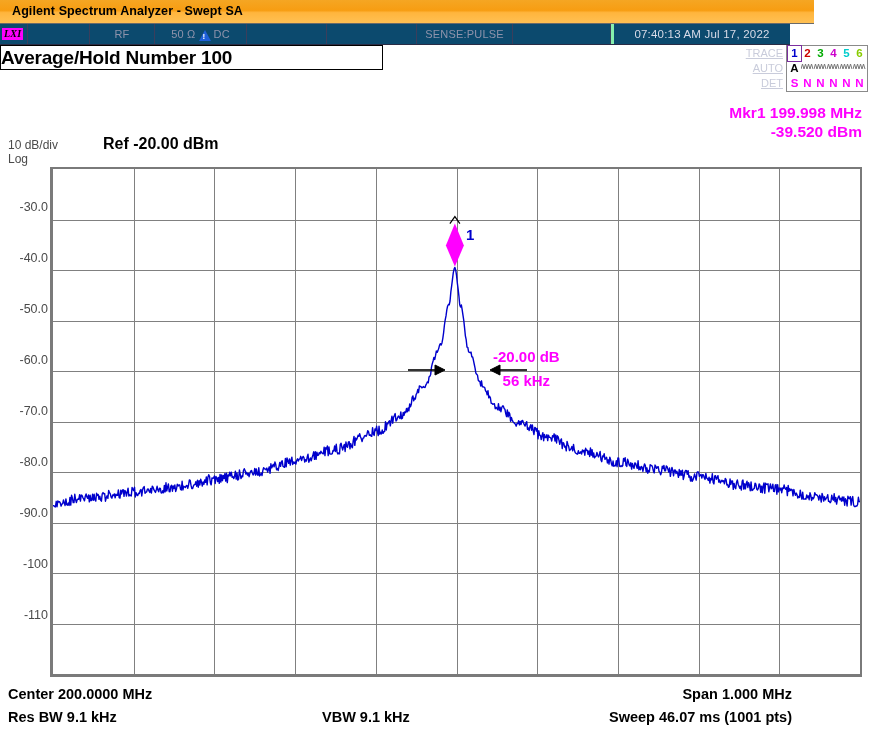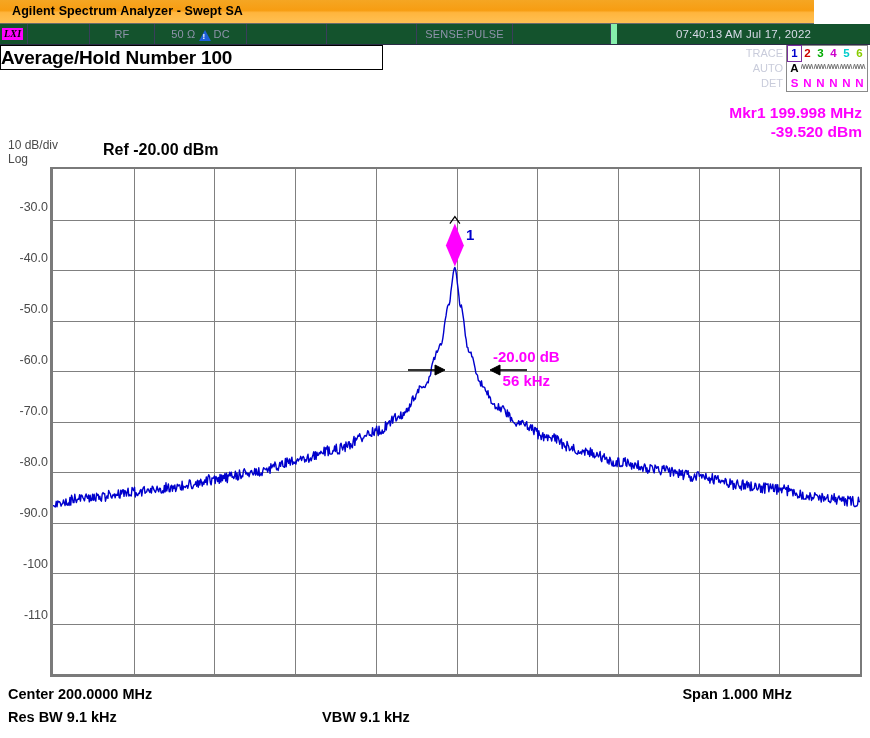--- a/index.html
+++ b/index.html
@@ -21,22 +21,22 @@
     box-sizing: border-box;
   }
   #titlebar .ttext {
     position: absolute; left: 12px; top: 4px;
     font-size: 12.5px; font-weight: bold; color: #000;
     letter-spacing: 0.1px;
   }
 
   
   #statusbar {
-    position: absolute; left: 0; top: 24px; width: 870px; height: 21px;
-    background: #14532d;
+    position: absolute; left: 0; top: 24px; width: 790px; height: 21px;
+    background: #0c4a6e;
     box-sizing: border-box;
     display: flex; align-items: flex-start;
     border-bottom: 1px solid #2a2c45;
   }
   .scell {
     box-sizing: border-box;
     border-right: 1px solid #3b3e5c;
     display: flex; align-items: center; justify-content: center;
     font-size: 11px; color: #8f93ab;
     letter-spacing: 0.2px;
@@ -56,21 +56,21 @@
     border-bottom: 11px solid #1e5fd8;
     position: relative; margin: 0 3px; top: 1px;
   }
   .warn-tri::after{
     content:"!"; position:absolute; left:-2px; top:2px;
     font-size:8px; color:#fff; font-weight:bold;
     font-family:"Liberation Sans", sans-serif;
   }
   #datetime {
     color: #d8dbe8; font-size: 11.5px; padding: 0 12px;
-    border-left: 6px solid #86efac; border-right: none;
+    border-left: 3px solid #86efac; border-right: none;
   }
 
   
   #banner {
     position: absolute; left: 0; top: 45px; width: 383px; height: 25px;
     background: #ffffff;
     border: 1px solid #000;
     box-sizing: border-box;
     display: flex; align-items: center;
   }
@@ -113,21 +113,21 @@
 
   
   #tracetable {
     position: absolute; right: 2px; top: 0px;
     display: flex; font-size: 11px;
   }
   #tt-labels {
     text-align: right; color: #c9ccdb; font-size: 11px;
     font-weight: normal; padding-right: 3px; padding-top: 1px;
   }
-  #tt-labels div { height: 15px; line-height: 15px; }
+  #tt-labels div { height: 15px; line-height: 15px; text-decoration: underline; }
   #tt-grid {
     background: #ffffff; border: 1px solid #8a8a8a;
     padding: 0px 1px;
   }
   #tt-grid .row { display: flex; height: 15px; align-items: center; }
   #tt-grid .cell {
     width: 13px; text-align: center; font-size: 11.5px;
     font-weight: bold; line-height: 15px;
     font-family: "Liberation Sans", sans-serif;
   }
@@ -139,21 +139,21 @@
     text-align: right; color: #ff00ff;
     font-size: 15.5px; font-weight: bold; line-height: 19px;
   }
 
   
   #db-div {
     position: absolute; left: 8px; top: 138px;
     font-size: 12px; color: #4a4a4a; line-height: 14px;
   }
   #ref-label {
-    position: absolute; left: 103px; top: 141px;
+    position: absolute; left: 103px; top: 135px;
     font-size: 16px; font-weight: bold; color: #000;
   }
 
   
   #plot {
     position: absolute; left: 50px; top: 167px;
     width: 812px; height: 510px;
     border-left: 3px solid #7a7a7a;
     border-top: 2px solid #7a7a7a;
     border-right: 2px solid #7a7a7a;
@@ -353,13 +353,14 @@
 <div id="bw-ann">
   <div>-20.00 dB</div>
   <div>56 kHz</div>
 </div>
 
 <div id="footer">
   <div class="f" id="f-center">Center 200.0000 MHz</div>
   <div class="f" id="f-span">Span 1.000 MHz</div>
   <div class="f" id="f-resbw">Res BW 9.1 kHz</div>
   <div class="f" id="f-vbw">VBW 9.1 kHz</div>
+  <div class="f" id="f-sweep">Sweep  46.07 ms (1001 pts)</div>
 </div>
 
 </body></html>

